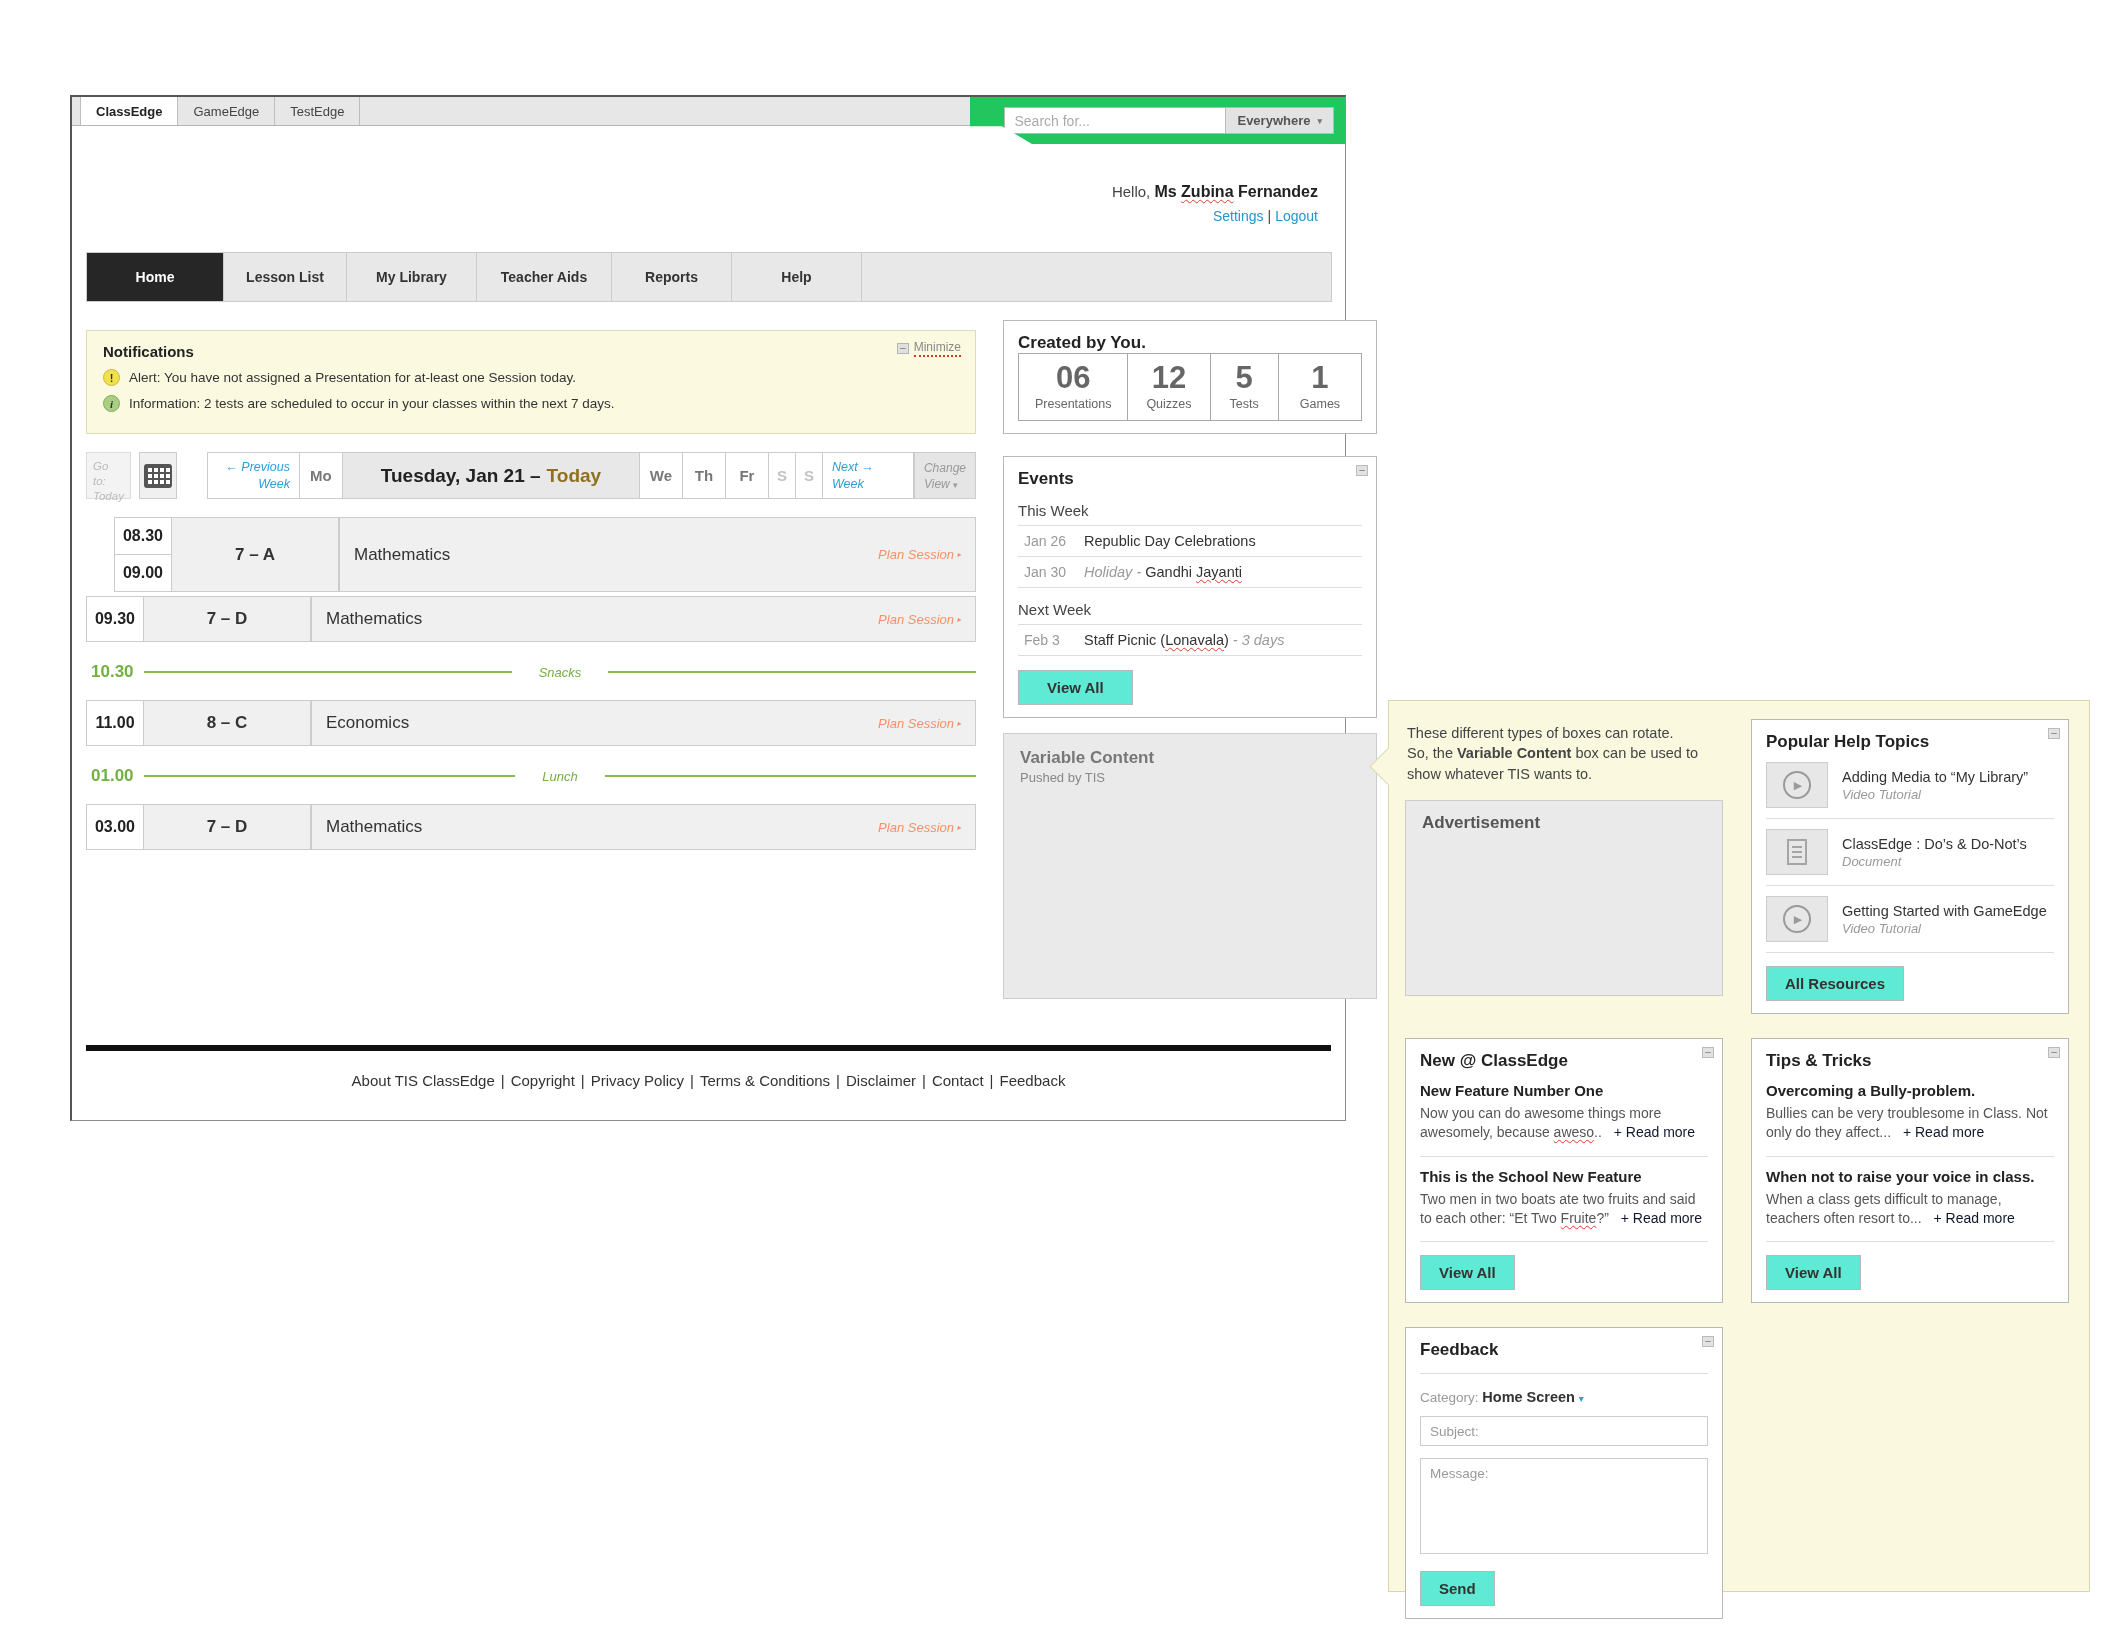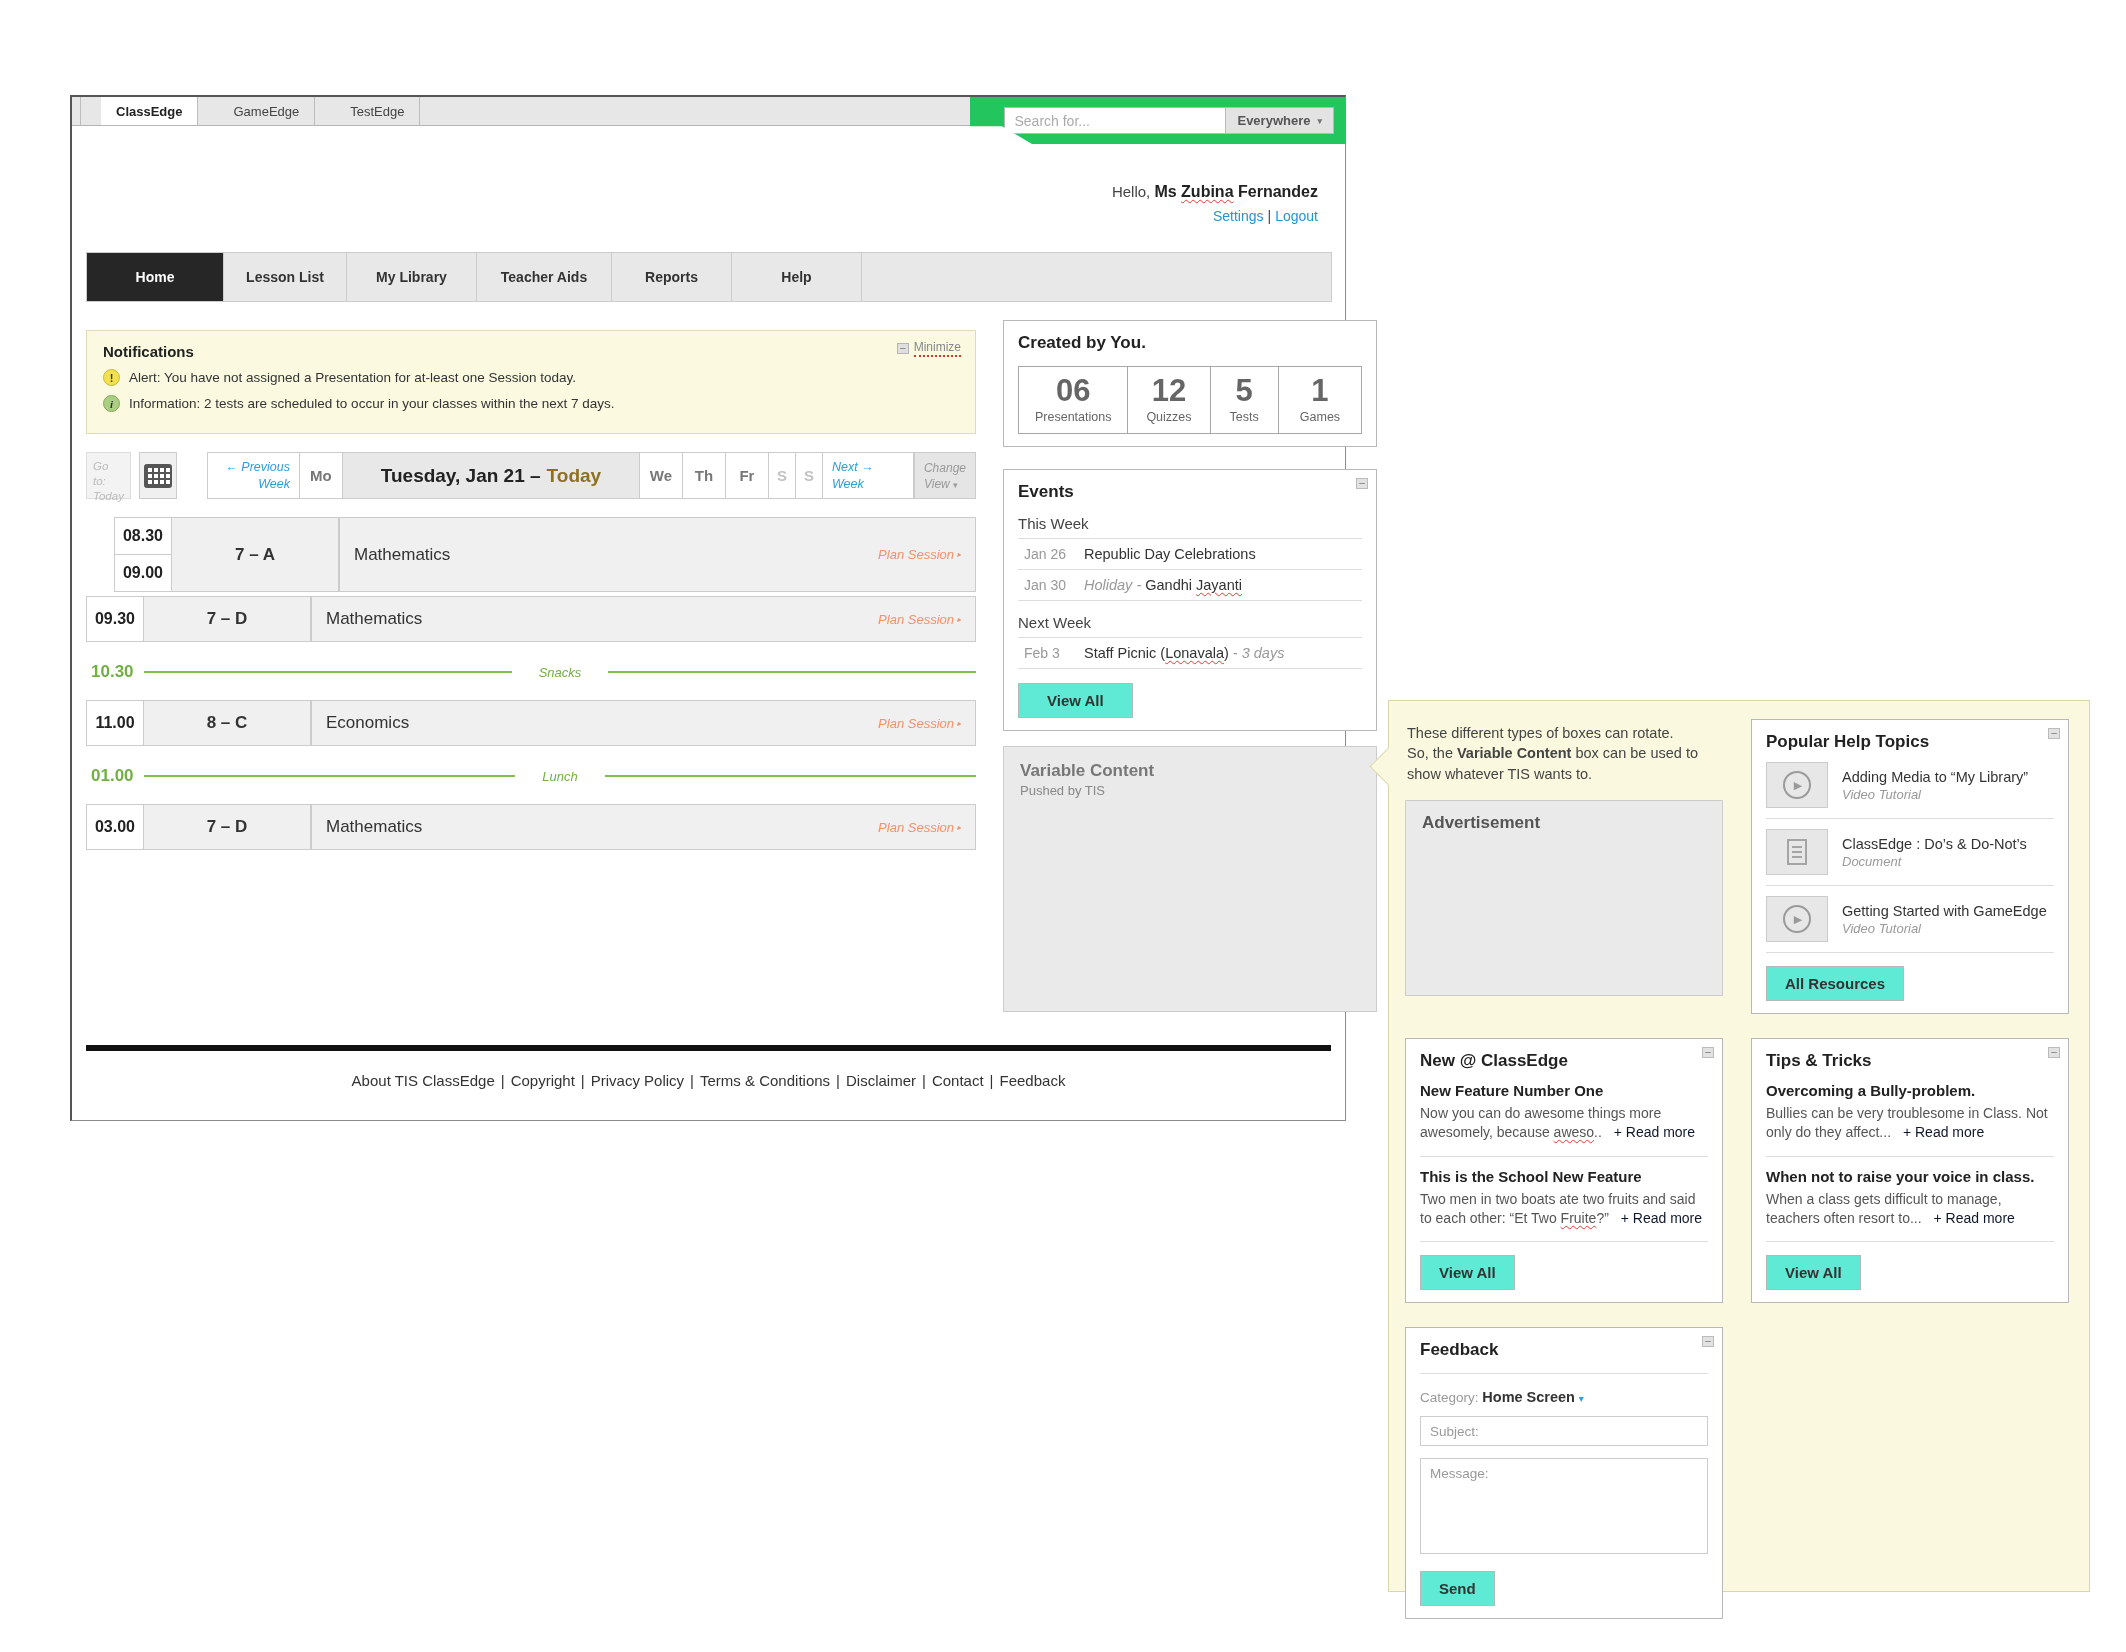--- a/index.html
+++ b/index.html
@@ -8,21 +8,21 @@
   .wavy { text-decoration: underline; text-decoration-style: wavy;
           text-decoration-color:#E03C31; text-decoration-thickness:1px; text-underline-offset:2px; }
 
   
   .window { position:absolute; left:70px; top:95px; width:1276px; height:1026px;
             background:#fff; border:1px solid #8c8c8c; border-top:2px solid #555; border-left:2px solid #555; }
   .topstrip { position:absolute; left:0; top:0; right:0; height:29px; background:#E7E7E7;
               border-bottom:1px solid #b5b5b5; display:flex; }
   .strip-pad { width:9px; border-right:1px solid #bdbdbd; }
   .toptab { padding:0 15px; display:flex; align-items:center; font-size:13px; color:#444;
-            border-right:1px solid #bdbdbd; cursor:pointer;margin-left:20px; }
+            border-right:1px solid #bdbdbd; cursor:pointer; }
   .toptab.active { background:#fff; font-weight:bold; color:#222; }
 
   .searchblock { position:absolute; top:0; right:0; width:375px; height:47px; background:#22c55e;
                  clip-path:polygon(0 0,100% 0,100% 100%,62px 100%,32px 62%,0 62%);
                  filter:drop-shadow(-1px 1px 0 #bdbdbd) drop-shadow(0 1px 0 #c9c9c9);
                  display:flex; align-items:center; justify-content:flex-end; padding:0 11px; }
   .search-input { width:222px; height:27px; border:1px solid #b8b8b8; background:#fff;
                   padding:0 9px; font-size:14px; color:#333; font-family:inherit; }
   .search-input::placeholder { color:#aaa; }
   .scope-btn { height:27px; border:1px solid #b8b8b8; border-left:none; background:#E3E3E3;
@@ -112,21 +112,21 @@
   .bline { flex:1; border-top:2px solid #86BD4F; height:0; }
   .blabel { padding:0 27px; font-size:13px; font-style:italic; color:#72B042; }
 
   
   .sidecol { position:absolute; left:931px; top:223px; width:374px; }
   .panel { border:1px solid #b8b8b8; background:#fff; padding:12px 14px; position:relative; }
   .panel-title { font-weight:bold; font-size:17px; color:#222; }
   .corner-min { position:absolute; right:8px; top:8px; width:12px; height:11px; background:#E2E2E2;
                 border:1px solid #bbb; color:#777; font-size:10px; line-height:8px; text-align:center;
                 cursor:pointer; }
-  .created-stats { margin-top:13px; border:1px solid #a8a8a8; display:flex; }
+  .created-stats { border:1px solid #a8a8a8; display:flex; }
   .stat { text-align:center; padding:8px 4px 9px; border-right:1px solid #a8a8a8; }
   .stat:last-child { border-right:none; }
   .stat .v { font-size:31px; font-weight:bold; color:#666; line-height:1; }
   .stat .l { font-size:12.5px; color:#666; margin-top:4px; }
   .stat:nth-child(1){width:32%}.stat:nth-child(2){width:24%}.stat:nth-child(3){width:20%}.stat:nth-child(4){width:24%}
 
   .events { margin-top:22px; }
   .week-head { font-size:15px; color:#444; margin-top:13px; }
   .evrow { display:flex; gap:10px; padding:7px 2px 7px 6px; border-bottom:1px solid #ddd;
            font-size:14.5px; color:#333; align-items:baseline; }

